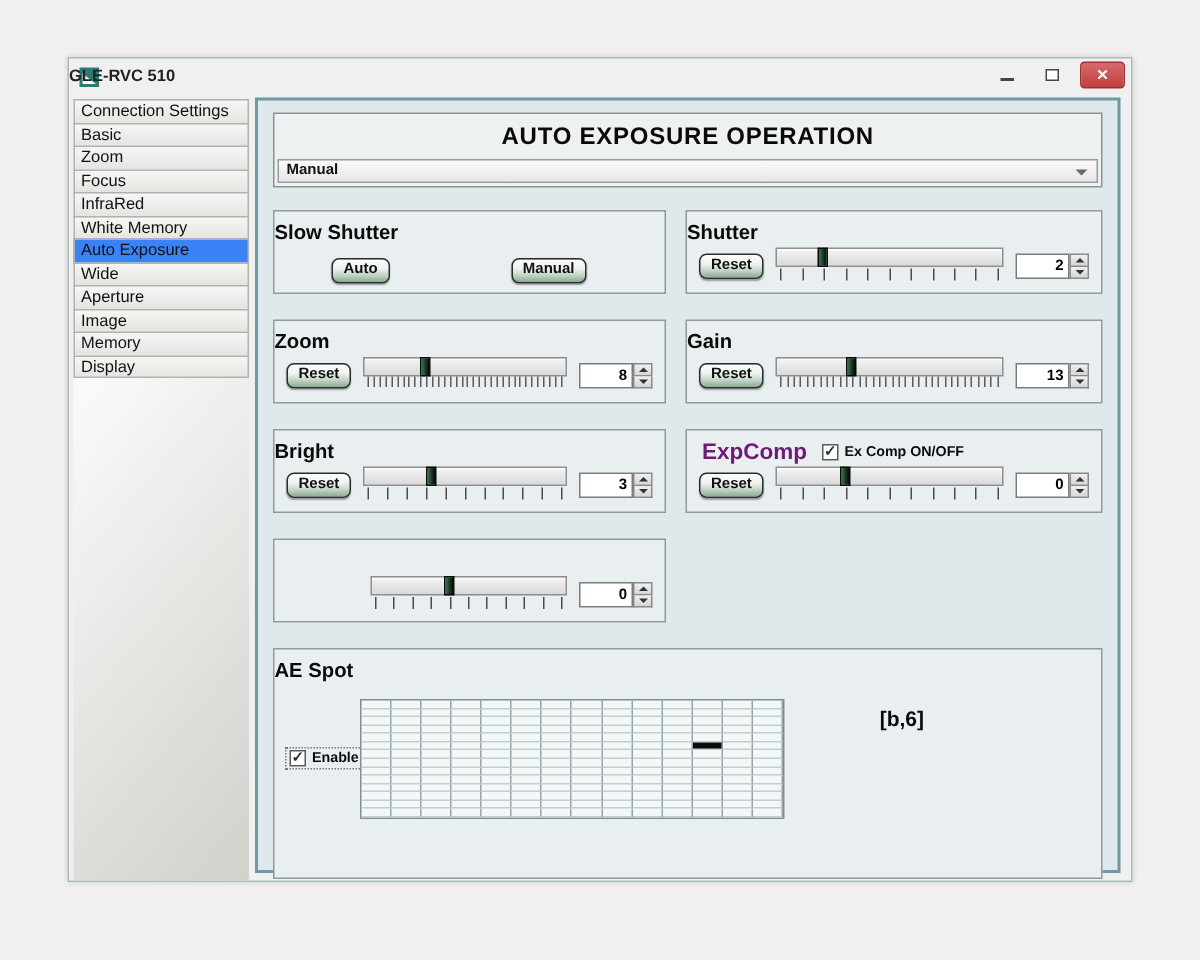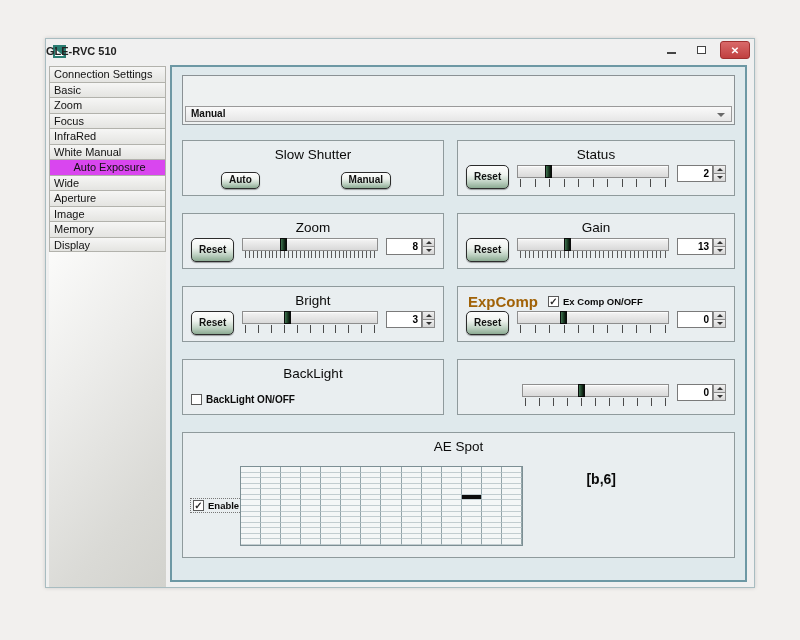--- a/index.html
+++ b/index.html
@@ -43,21 +43,21 @@
   
   .content { flex: 1; display: flex; min-height: 0; }
   .sidebar { width: 120px; padding: 3px 0 0 3px; display: flex; flex-direction: column; }
   .sidebar-item {
     height: 15.5px; line-height: 14px; font-size: 11px; color: #111;
     background: linear-gradient(#f6f6f5, #e4e4e1);
     border: 1px solid #b2b2ac; border-bottom: none;
     padding-left: 4px; cursor: default; white-space: nowrap; overflow: hidden;
   }
   .sidebar-item:last-of-type { border-bottom: 1px solid #b2b2ac; }
-  .sidebar-item.selected { background: #d946ef; text-align: center; }
+  .sidebar-item.selected { background: #3b82f6; }
   .sidebar-filler {
     flex: 1;
     background: linear-gradient(130deg, #fbfbfa 0%, #ececea 35%, #dadad6 75%, #d2d2cd 100%);
   }
   .main-wrap { flex: 1; padding: 2px 7px 5px 4px; min-width: 0; }
   .main-panel {
     height: 100%; border: 2px solid #6d98a4; background: #dfe9ec;
     padding: 8px 10px;
   }
   
@@ -81,27 +81,27 @@
     border-right: 4px solid transparent; border-top: 4px solid #6a6a6a;
   }
   
   .panel-grid {
     display: grid; grid-template-columns: 262px 1fr;
     column-gap: 13px; row-gap: 17px;
   }
   .panel {
     height: 56px; border: 1px solid #8f9a9c; background: #e9eef0; position: relative;
   }
-  .panel.full { grid-column: 1 / -1; height: 126px; }
+  .panel.full { grid-column: 1 / -1; height: 154px; }
   .panel-title {
-    text-align: center; font-size: 13.5px; font-weight: normal; color: #0a0a0a; padding-top: 6px;
+    text-align: left; font-size: 13.5px; font-weight: bold; color: #0a0a0a; padding-top: 6px;
   }
   .ctrl-row {
     position: absolute; left: 0; right: 0; bottom: 6px;
-    display: flex; 
+    display: flex; align-items: center;
   }
   
   .g-btn {
     border: 1.5px solid #2c2c2c; border-radius: 5px;
     background: linear-gradient(180deg, #fdfdfd 0%, #eef2ee 40%, #c2d4c6 70%, #8cab93 100%);
     font-family: "Liberation Sans", sans-serif;
     font-size: 10px; font-weight: bold; color: #111;
     padding: 1px 7px 2px; line-height: 12px;
     box-shadow: 0 1px 1px rgba(0,0,0,0.35);
     cursor: default;
@@ -143,21 +143,21 @@
   
   .checkbox-row { display: flex; align-items: center; gap: 4px; }
   .checkbox {
     width: 11px; height: 11px; background: #fff; border: 1px solid #5a5a5a;
     font-size: 10px; font-weight: bold; line-height: 9px; text-align: center; color: #2a2a2a;
     flex: none;
   }
   .cb-label { font-size: 9.5px; font-weight: bold; color: #0a0a0a; white-space: nowrap; }
   
   .inline-title-row { display: flex; align-items: center; padding: 6px 0 0 10px; gap: 10px; }
-  .inline-title { font-size: 15px; font-weight: bold; color: #a16207; }
+  .inline-title { font-size: 15px; font-weight: bold; color: #701a75; }
   
   .backlight-cb { position: absolute; left: 8px; top: 34px; }
   
   .spot-grid {
     position: absolute; left: 57px; top: 33px; width: 283px; height: 80px;
     border: 1px solid #7d8f94; background: #f4f7f7;
     display: grid;
   }
   .spot-grid .cell { border-right: 1px solid #93a5aa; border-bottom: 1px solid #c2cdd0; }
   .spot-grid .cell.sel { background: #0c0c0c; }
@@ -199,53 +199,54 @@
   </div>
 
   <div class="content">
     <div class="sidebar">
       <div id="sidebar-items">
           <div class="sidebar-item">Connection Settings</div>
           <div class="sidebar-item">Basic</div>
           <div class="sidebar-item">Zoom</div>
           <div class="sidebar-item">Focus</div>
           <div class="sidebar-item">InfraRed</div>
-          <div class="sidebar-item">White Manual</div>
+          <div class="sidebar-item">White Memory</div>
           <div class="sidebar-item selected">Auto Exposure</div>
           <div class="sidebar-item">Wide</div>
           <div class="sidebar-item">Aperture</div>
           <div class="sidebar-item">Image</div>
           <div class="sidebar-item">Memory</div>
           <div class="sidebar-item">Display</div>
         </div>
       <div class="sidebar-filler"></div>
     </div>
 
     <div class="main-wrap">
       <div class="main-panel">
 
         <div class="header-box">
+          <div class="header-title">AUTO EXPOSURE OPERATION</div>
           <div class="combo">
             <span>Manual</span>
             <div class="combo-arrow"></div>
           </div>
         </div>
 
         <div class="panel-grid">
 
           <div class="panel">
             <div class="panel-title">Slow Shutter</div>
             <div class="ctrl-row" style="padding: 0 52px 0 38px; justify-content: space-between;">
               <button class="g-btn">Auto</button>
               <button class="g-btn">Manual</button>
             </div>
           </div>
 
           <div class="panel">
-            <div class="panel-title">Status</div>
+            <div class="panel-title">Shutter</div>
             <div class="ctrl-row">
               <button class="g-btn mlauto8">Reset</button>
               <div class="slider">
                 <div class="track"></div>
                 <div class="thumb" style="left: calc(20% - 3px);"></div>
                 <div class="ticks">
                     <div class="tick"></div>
                     <div class="tick"></div>
                     <div class="tick"></div>
                     <div class="tick"></div>
@@ -457,27 +458,20 @@
                       <div class="tri-up"></div>
                     </div>
                   <div class="spin-btn">
                       <div class="tri-down"></div>
                     </div>
                 </div>
               </div>
             </div>
           </div>
 
-          <div class="panel">
-            <div class="panel-title">BackLight</div>
-            <div class="checkbox-row backlight-cb">
-              <span class="checkbox"></span>
-              <span class="cb-label" style="font-size:10px;">BackLight ON/OFF</span>
-            </div>
-          </div>
 
           <div class="panel">
             <div class="ctrl-row" style="padding-left: 56px;">
               <div class="slider">
                 <div class="track"></div>
                 <div class="thumb" style="left: calc(40% - 3px);"></div>
                 <div class="ticks">
                     <div class="tick"></div>
                     <div class="tick"></div>
                     <div class="tick"></div>

